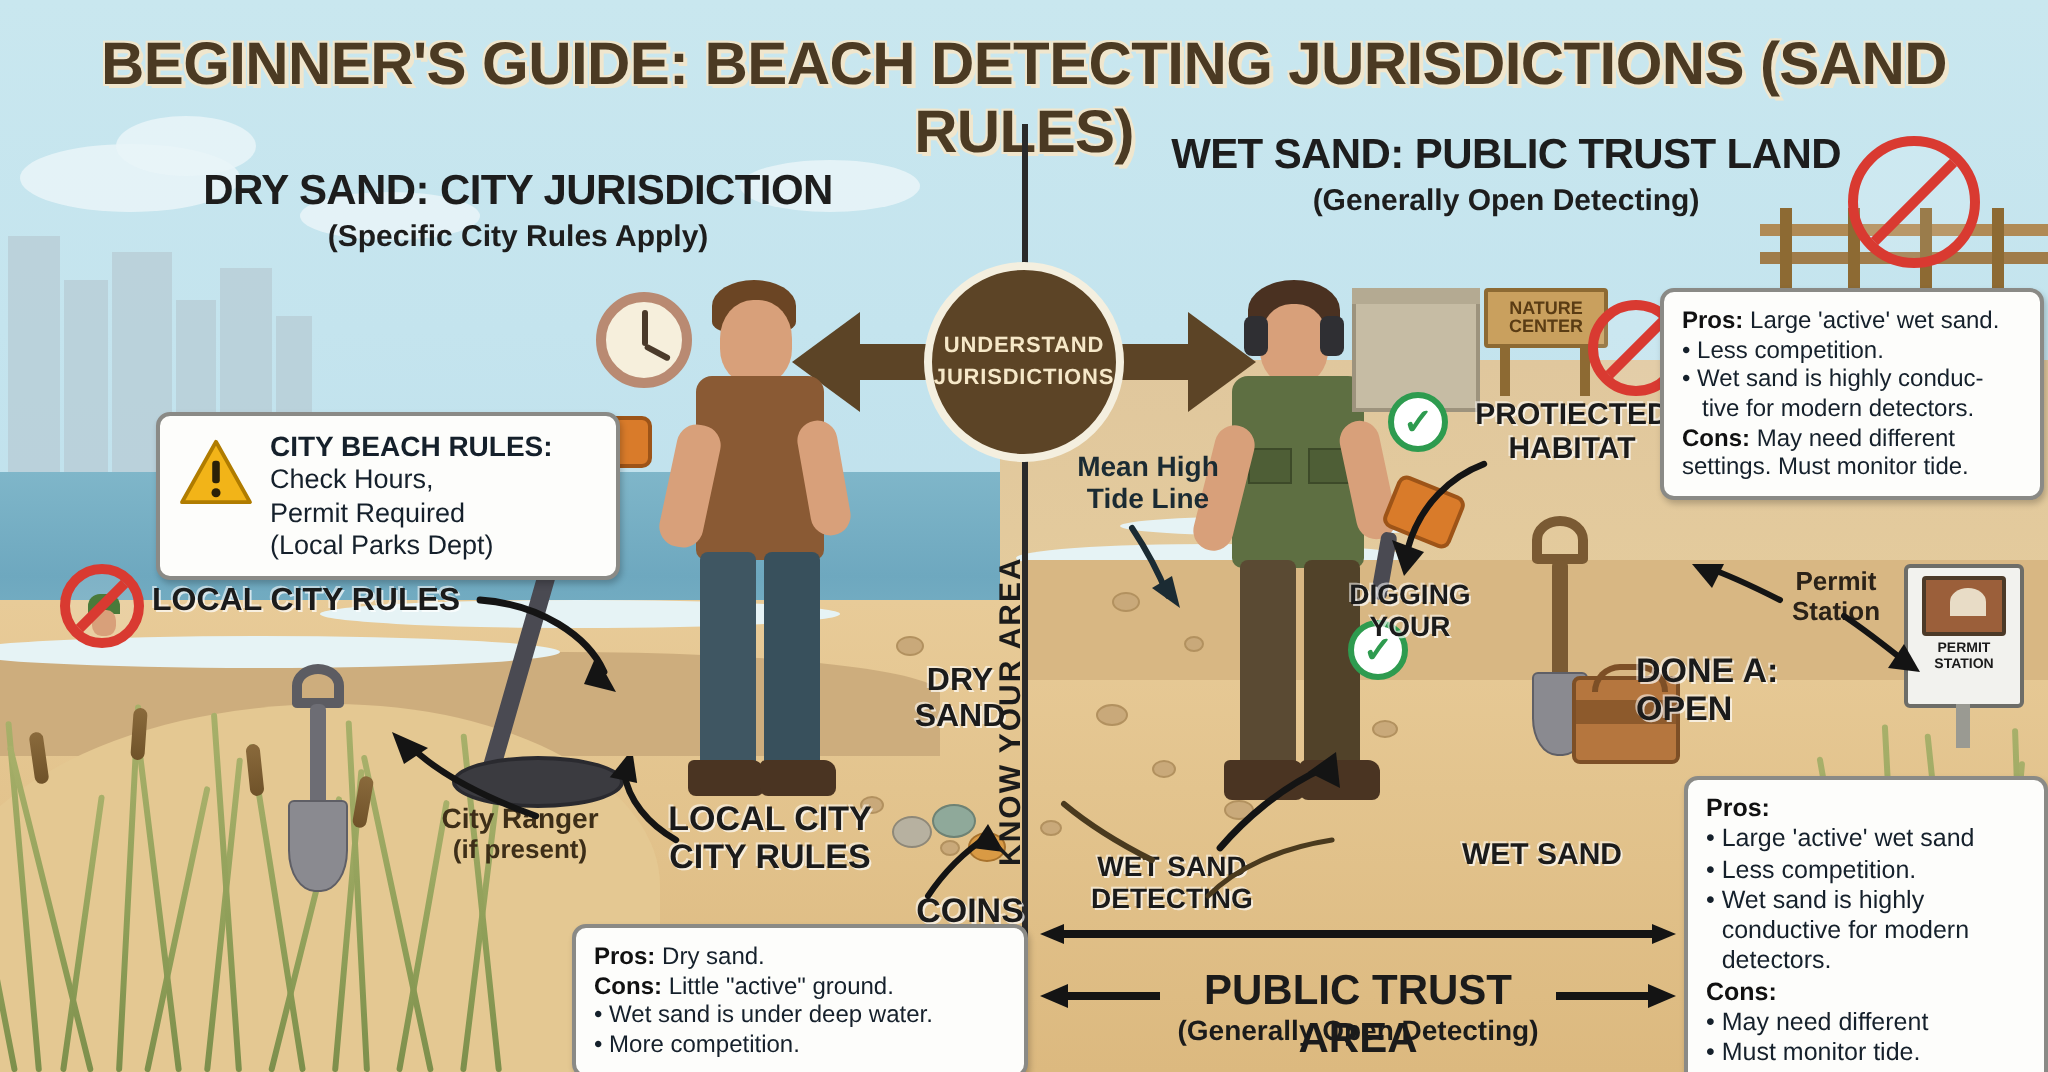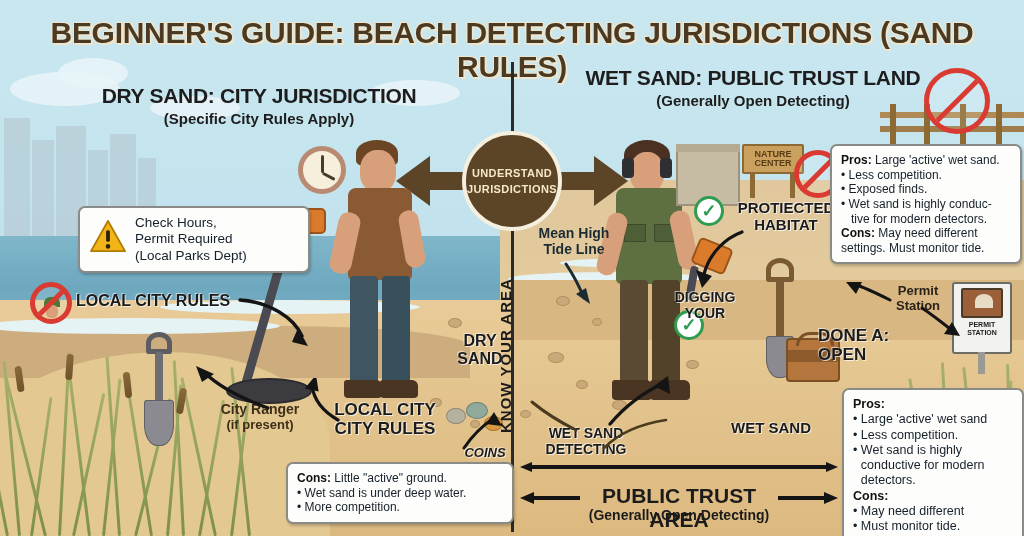--- a/index.html
+++ b/index.html
@@ -418,20 +418,21 @@
 
   <div class="abs box warnbox">
     <div class="warn-tri">
       <svg viewBox="0 0 40 36" width="38" height="34" aria-hidden="true">
         <polygon points="20,2 38,34 2,34" fill="#f2b418" stroke="#b07c00" stroke-width="2" stroke-linejoin="round"></polygon>
         <rect x="18" y="12" width="4" height="12" rx="1.6" fill="#2b2208"></rect>
         <circle cx="20" cy="29" r="2.4" fill="#2b2208"></circle>
       </svg>
     </div>
     <div>
+      <div style="font-weight:bold;font-size:14px;">CITY BEACH RULES:</div>
       <div class="ln">Check Hours,</div>
       <div class="ln">Permit Required</div>
       <div class="ln">(Local Parks Dept)</div>
     </div>
   </div>
 
   <div class="abs lbl lbl-sh" style="left:76px;top:292px;width:170px;font-size:16px;text-align:left;">LOCAL CITY RULES</div>
   <svg class="abs" style="left:236px;top:292px;" width="90" height="60" viewBox="0 0 90 60">
     <path d="M4 8 C34 10, 58 26, 66 44" stroke="#141414" stroke-width="3.4" fill="none" stroke-linecap="round"></path>
     <polygon points="62,36 72,54 56,50" fill="#141414"></polygon>
@@ -448,34 +449,36 @@
 
   <div class="abs lbl lbl-sh" style="left:318px;top:400px;width:134px;font-size:17px;">
     <div>LOCAL CITY</div>
     <div>CITY RULES</div>
   </div>
   <svg class="abs" style="left:300px;top:378px;" width="46" height="44" viewBox="0 0 46 44">
     <path d="M38 42 C24 34, 14 22, 12 8" stroke="#141414" stroke-width="3.2" fill="none" stroke-linecap="round"></path>
     <polygon points="6,0 22,8 6,14" fill="#141414" transform="rotate(-78 12 6)"></polygon>
   </svg>
 
-  <div class="abs lbl lbl-sh" style="left:450px;top:446px;width:70px;font-size:13px;font-style:italic;">COINS</div>
+  <div class="abs lbl lbl-sh" style="left:450px;top:446px;width:70px;font-size:17px;">COINS</div>
   <svg class="abs" style="left:458px;top:412px;" width="44" height="40" viewBox="0 0 44 40">
     <path d="M6 36 C14 24, 24 14, 36 6" stroke="#141414" stroke-width="3" fill="none" stroke-linecap="round"></path>
     <polygon points="36,0 44,14 28,12" fill="#141414"></polygon>
   </svg>
 
   <div class="abs lbl lbl-sh" style="left:448px;top:332px;width:64px;font-size:16px;">
     <div>DRY</div>
     <div>SAND</div>
   </div>
 
   <div class="abs vert lbl" style="left:498px;top:256px;font-size:15px;height:200px;">KNOW YOUR AREA</div>
 
   <div class="abs box probox-left">
+    <div class="ln"><b>Pros:</b>
+      <span>Dry sand.</span></div>
     <div class="ln"><b>Cons:</b>
       <span>Little "active" ground.</span></div>
     <div class="ln">• <span>Wet sand is under deep water.</span></div>
     <div class="ln">• <span>More competition.</span></div>
   </div>
 
   <div class="abs lbl" style="left:524px;top:226px;width:100px;font-size:14px;color:#1b2b33;">
     <div>Mean High</div>
     <div>Tide Line</div>
   </div>
@@ -547,21 +550,20 @@
     <div style="position:absolute;right:0;top:10px;width:0;height:0;border-top:6px solid transparent;border-bottom:6px solid transparent;border-left:14px solid #141414;"></div>
     <div style="position:absolute;right:12px;top:14px;width:48px;height:4px;background:#141414;"></div>
     <div class="lbl" style="position:absolute;left:58px;top:2px;width:202px;font-size:21px;">PUBLIC TRUST AREA</div>
     <div class="lbl" style="position:absolute;left:28px;top:26px;width:262px;font-size:14px;">(Generally Open Detecting)</div>
   </div>
 
   <div class="abs box probox-tr">
     <div class="ln"><b>Pros:</b>
       <span>Large 'active' wet sand.</span></div>
     <div class="ln">• <span>Less competition.</span></div>
-    <div class="ln">• <span>Exposed finds.</span></div>
     <div class="ln">• <span>Wet sand is highly conduc-</span></div>
     <div class="ln" style="padding-left:10px;"><span>tive for modern detectors.</span></div>
     <div class="ln"><b>Cons:</b>
       <span style="white-space:normal;">May need different settings. Must monitor tide.</span></div>
   </div>
 
   <div class="abs box probox-br">
     <div><b>Pros:</b></div>
     <div class="ln">• <span>Large 'active' wet sand</span></div>
     <div class="ln">• <span>Less competition.</span></div>

